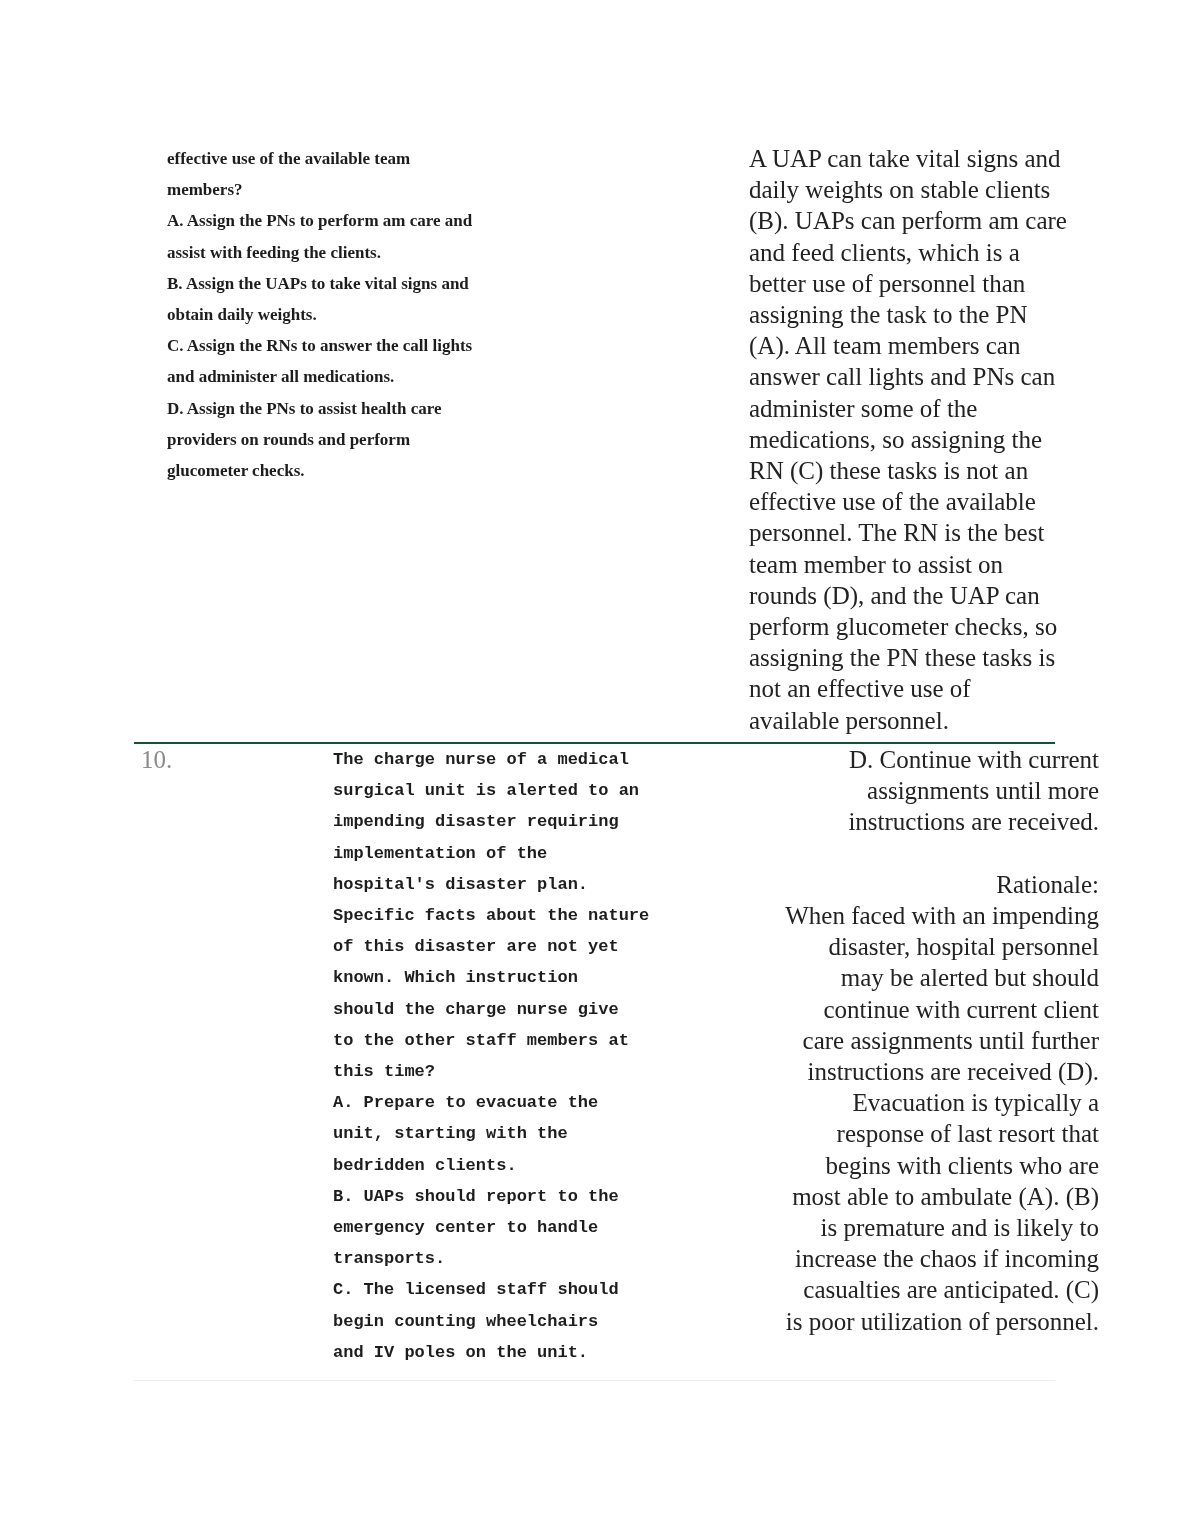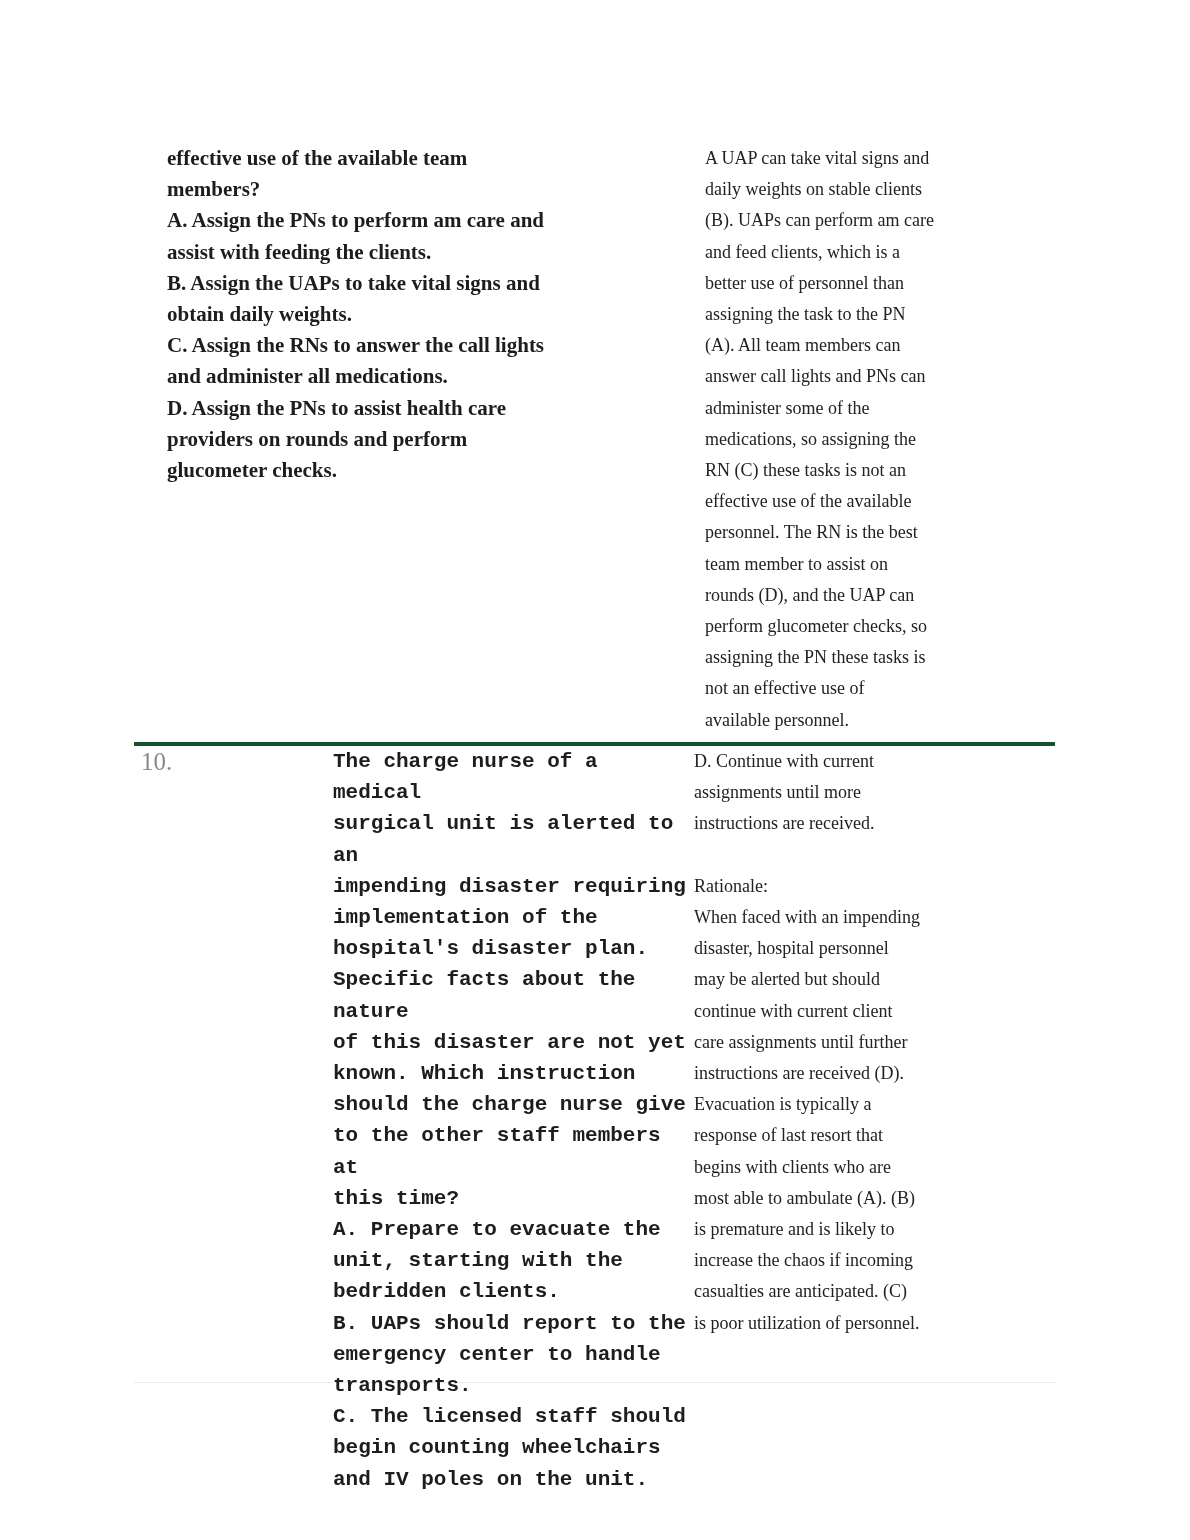--- a/index.html
+++ b/index.html
@@ -1,27 +1,27 @@
 <!DOCTYPE html>
 <html><head>
 <meta charset="utf-8">
 <style>
   html, body { margin: 0; padding: 0; background: #ffffff; }
   body { width: 1190px; height: 1540px; position: relative; overflow: hidden; font-family: "Liberation Serif", serif; color: #1a1a1a; }
   .page { position: absolute; left: 134px; top: 0; width: 921px; }
   .row { position: relative; border-bottom: 1px solid #ececec; }
   .row1 { position: absolute; top: 143px; left: 0; width: 921px; height: 599px; }
-  .row2 { position: absolute; top: 742px; left: 0; width: 921px; height: 636px; border-top: 4px solid #14532d; }
-  .q { font-weight: bold; font-size: 21px; line-height: 31.2px; white-space: pre-line; color: #1d1d1d; }
-  .a { font-size: 18px; line-height: 31.2px; white-space: pre-line; color: #222; }
+  .row2 { position: absolute; top: 742px; left: 0; width: 921px; height: 636px; border-top: 2px solid #14532d; }
+  .q { font-weight: bold; font-size: 17px; line-height: 31.2px; white-space: pre-line; color: #1d1d1d; }
+  .a { font-size: 25px; line-height: 31.2px; white-space: pre-line; color: #222; margin-left: 44px; }
   .row1 .q { position: absolute; left: 33px; top: 0; width: 500px; }
   .row1 .a { position: absolute; left: 571px; top: 0; width: 350px; }
   .num { position: absolute; left: 7px; top: 0; font-size: 25px; line-height: 31.2px; color: #8a8a8a; }
   .row2 .q { position: absolute; left: 199px; top: 0; width: 360px; font-family: Liberation Mono, monospace; }
-  .row2 .a { position: absolute; left: 560px; top: 0; width: 346px; }
+  .row2 .a { position: absolute; left: 575px; top: 0; width: 346px; text-align: right; }
 </style>
 </head>
 <body>
 
 <div class="page">
   <div class="row row1">
     <div class="q">effective use of the available team
 members?
 A. Assign the PNs to perform am care and
 assist with feeding the clients.

